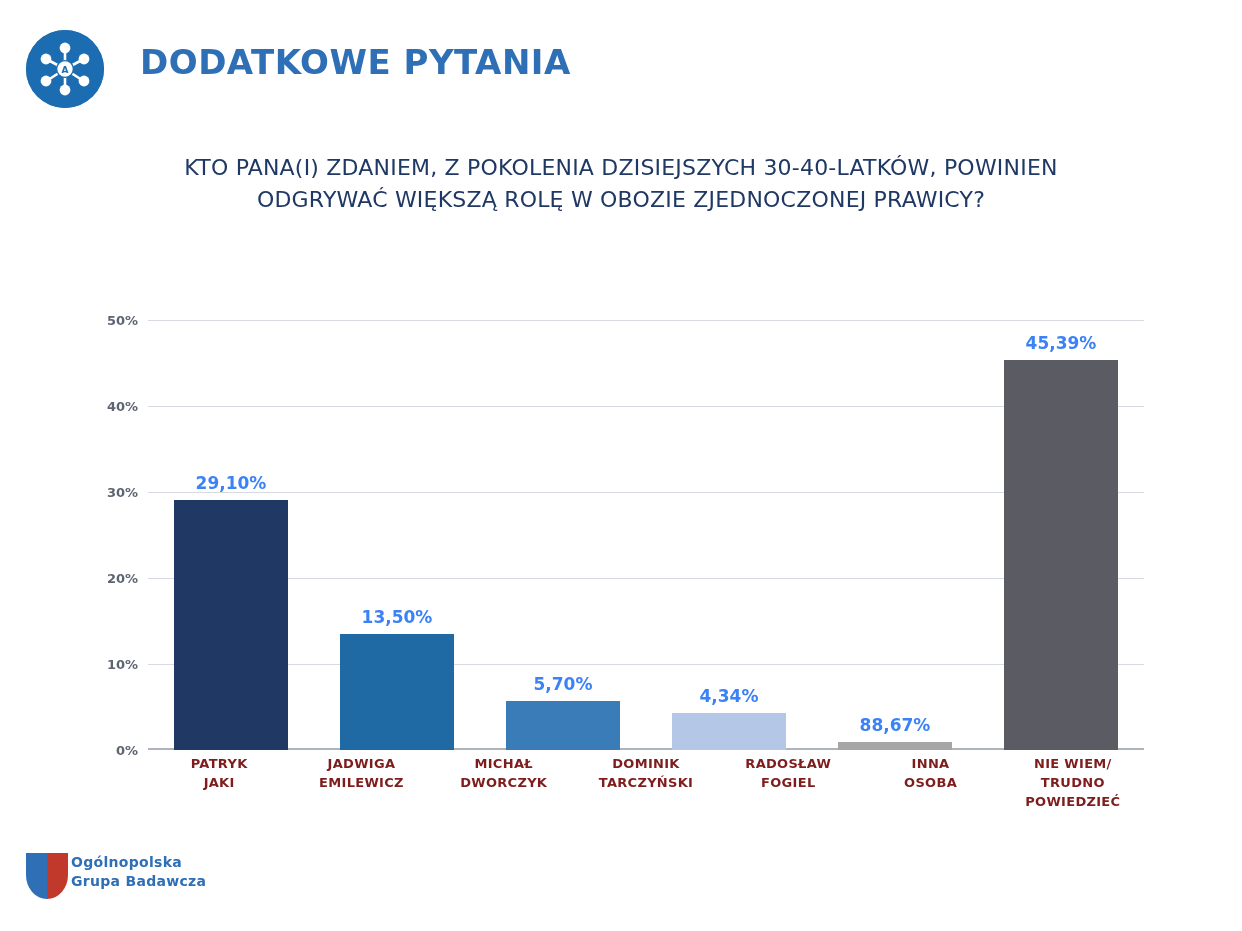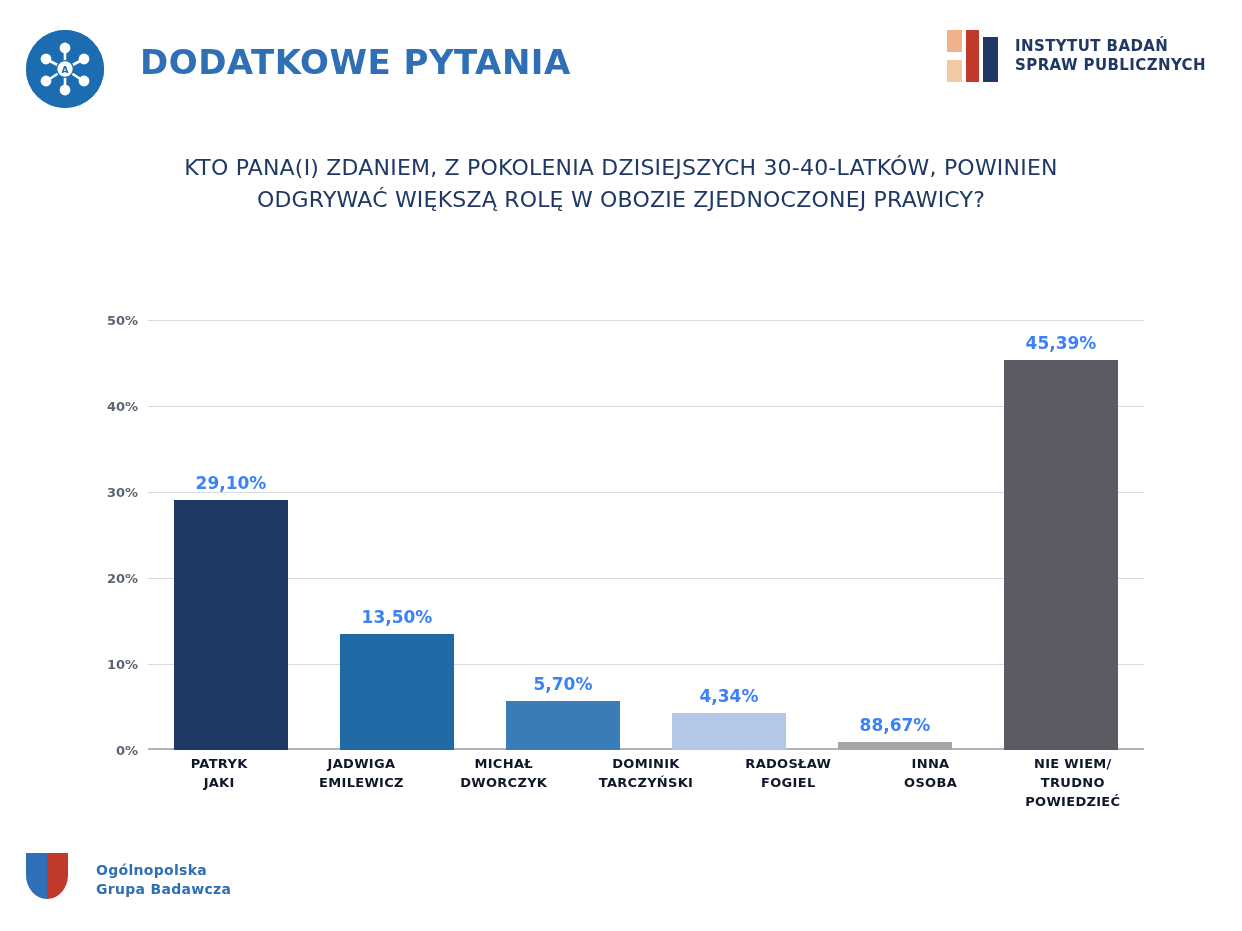--- a/index.html
+++ b/index.html
@@ -177,34 +177,34 @@
     width: 996px;
     display: flex;
     justify-content: space-around;
   }
   .x-label {
     width: 11.5%;
     text-align: center;
     font-family: "DejaVu Sans", sans-serif;
     font-size: 13px;
     font-weight: bold;
-    color: #0f172a;
+    color: #7f1d1d;
     line-height: 1.45;
     letter-spacing: 0.3px;
     white-space: pre-line;
   }
 
   
   .footer {
     position: absolute;
     left: 26px;
     bottom: 32px;
     display: flex;
-    align-items: flex-end;
-    gap: 28px;
+    align-items: flex-start;
+    gap: 3px;
   }
   .footer-mark {
     position: relative;
     width: 42px;
     height: 46px;
   }
   .footer-mark .fm-left {
     position: absolute;
     left: 0; top: 0;
     width: 21px; height: 46px;
@@ -254,32 +254,20 @@
         <circle cx="39" cy="60" r="5.4"></circle>
         <circle cx="39" cy="39" r="8.4"></circle>
       </g>
       <circle cx="39" cy="39" r="8.4" fill="none" stroke="#1b6cb0" stroke-width="1.4"></circle>
       <text x="39" y="43" text-anchor="middle" font-family="DejaVu Sans" font-size="9" font-weight="bold" fill="#1b6cb0">A</text>
     </svg>
   </div>
 
   <div class="header-title">DODATKOWE PYTANIA</div>
 
-  <div class="inst-logo">
-    <div class="inst-mark">
-      <i class="m1"></i>
-        <i class="m2"></i>
-        <i class="m3"></i>
-        <i class="m4"></i>
-    </div>
-    <div class="inst-text">
-      <span>INSTYTUT BADAŃ</span><br>
-      <span>SPRAW PUBLICZNYCH</span>
-    </div>
-  </div>
 </div>
 
 <div class="question">KTO PANA(I) ZDANIEM, Z POKOLENIA DZISIEJSZYCH 30-40-LATKÓW,
 POWINIEN ODGRYWAĆ WIĘKSZĄ ROLĘ W OBOZIE ZJEDNOCZONEJ
 PRAWICY?</div>
 
 <div class="plot">
   <div class="y-labels" id="yLabels">
       <div class="y-label" style="top: 430px;">0%</div>
       <div class="y-label" style="top: 344px;">10%</div>

